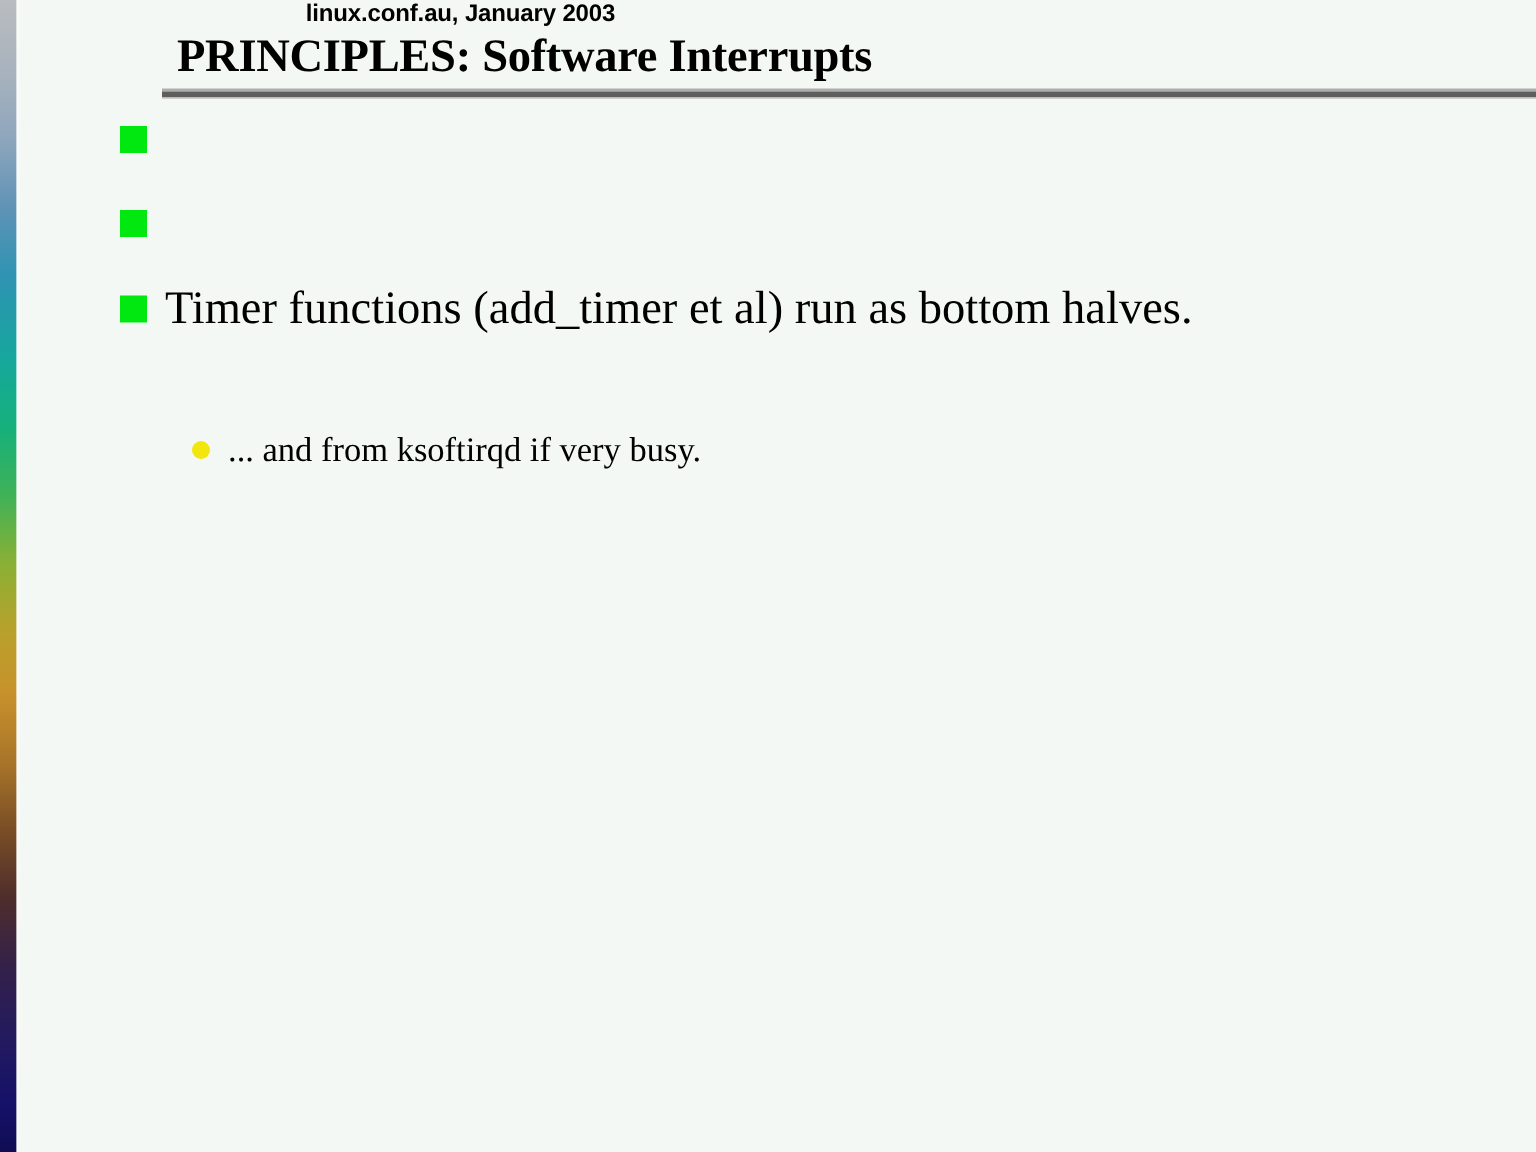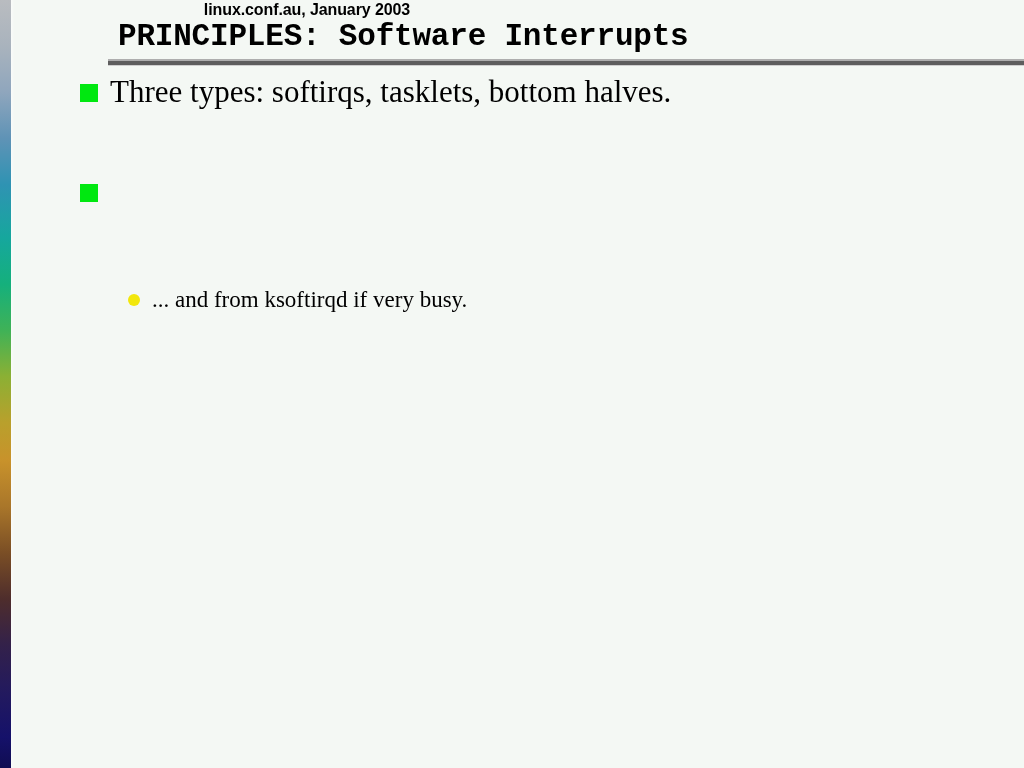--- a/index.html
+++ b/index.html
@@ -70,21 +70,21 @@
     font-size: 16px;
     color: #000000;
     letter-spacing: -0.1px;
     text-indent: -410px;
   }
 
   .slide-title {
     position: absolute;
     left: 118px;
     top: 19px;
-    font-family: Liberation Mono, monospace;
+    font-family: Liberation Serif, serif;
     font-weight: bold;
     font-size: 31px;
     line-height: 36px;
     color: #000000;
     letter-spacing: -0.2px;
     white-space: nowrap;
   }
 
   .title-rule {
     position: absolute;
@@ -186,31 +186,34 @@
   <div class="title-rule">
     <div class="rule-top"></div>
     <div class="rule-mid"></div>
     <div class="rule-bot"></div>
   </div>
 
   <div class="body-list">
 
     <div class="bullet-row">
       <span class="bullet-marker-square"></span>
-      <div class="bullet-text">Three types: softirqs, tasklets, bottom halves.</div>
     </div>
 
     <div class="gap-sm"></div>
 
     <div class="bullet-row">
       <span class="bullet-marker-square"></span>
     </div>
 
     <div class="gap-md"></div>
 
+    <div class="bullet-row">
+      <span class="bullet-marker-square"></span>
+      <div class="bullet-text">Timer functions (add_timer et al) run as bottom halves.</div>
+    </div>
 
     <div class="gap-lg"></div>
 
 
     <div class="sub-row">
       <span class="bullet-marker-dot"></span>
       <div class="sub-text">... and from ksoftirqd if very busy.</div>
     </div>
 
   </div>

